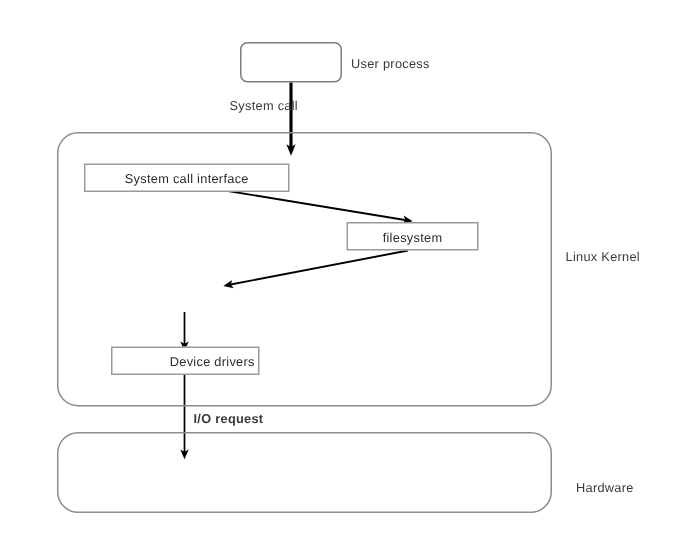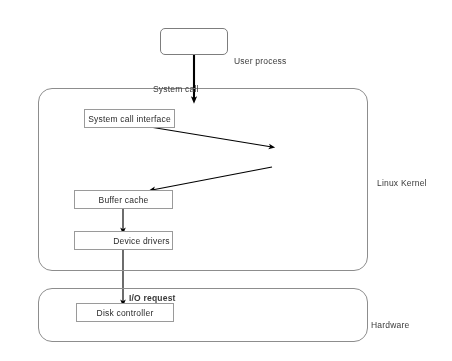--- a/index.html
+++ b/index.html
@@ -48,21 +48,20 @@
     border: 1px solid #7d7d7d;
     border-radius: 5px;
     background: #ffffff;
   }
   .edge-label {
     position: absolute;
     font-size: 8.5px;
     color: #3a3a3a;
     white-space: nowrap;
     letter-spacing: 0.2px;
-    margin-top: 19px;
   }
   .zone-label {
     position: absolute;
     font-size: 8.5px;
     color: #3a3a3a;
     white-space: nowrap;
     letter-spacing: 0.2px;
   }
 </style>
 </head>
@@ -93,33 +92,30 @@
 
   <div class="rounded-container" style="left:38px; top:88px; width:330px; height:183px;"></div>
   <div class="rounded-container" style="left:38px; top:288px; width:330px; height:54px;"></div>
 
   <div class="proc-box" style="left:160px; top:28px; width:68px; height:27px;"></div>
   <div class="edge-label" style="left:234px; top:37px;">User process</div>
 
   <div class="edge-label" style="left:153px; top:65px;">System call</div>
   <div class="edge-label" style="left:129px; top:274px;font-weight:bold;">I/O request</div>
 
-  <div class="zone-label" style="left:377px; top:166px;margin-top:12px;">Linux Kernel</div>
-  <div class="zone-label" style="left:371px; top:320px;">Hardware</div>
+  <div class="zone-label" style="left:377px; top:166px;">Linux Kernel</div>
+  <div class="zone-label" style="left:384px; top:320px;">Hardware</div>
 
-  <div class="node-box" style="left:84px; top:109px; width:91px; height:19px;">
+  <div class="node-box" style="left:56px; top:109px; width:137px; height:19px;">
     <span>System call interface</span>
   </div>
 
+  <div class="node-box" style="left:231px; top:148px; width:88px; height:19px;">
+    <span>filesystem</span>
+  </div>
 
-  <div class="node-box" style="left:74px; top:190px; width:99px; height:19px;">
-    <span>Buffer cache</span>
-  </div>
 
   <div class="node-box" style="left:74px; top:231px; width:99px; height:19px;padding-left:36px;">
     <span>Device drivers</span>
   </div>
 
-  <div class="node-box" style="left:76px; top:303px; width:98px; height:19px;">
-    <span>Disk controller</span>
-  </div>
 
 </div>
 
 </body></html>

